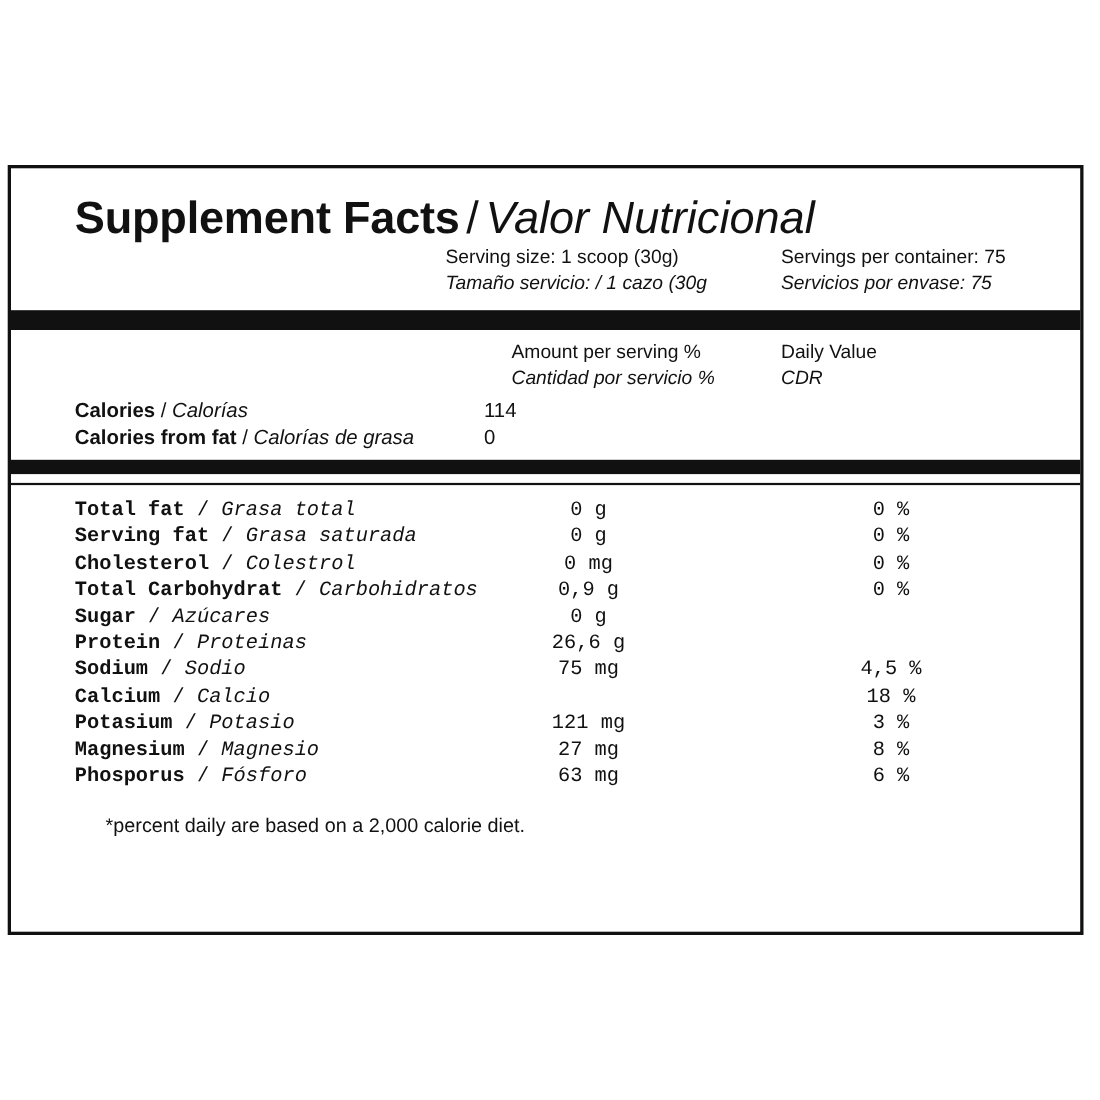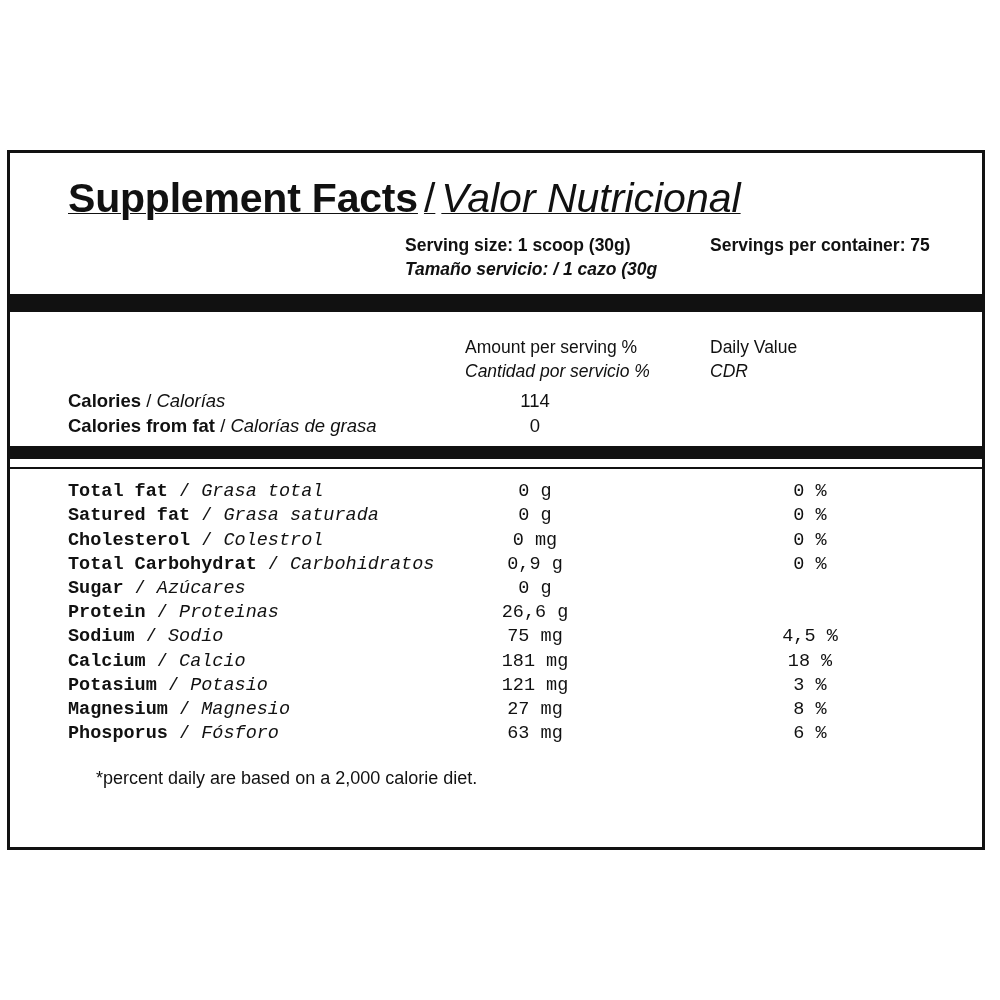--- a/index.html
+++ b/index.html
@@ -28,44 +28,42 @@
     padding: 0 0 0 0;
     position: relative;
     height: 100%;
     box-sizing: border-box;
   }
 
   
   .title-row {
     padding: 22px 0 0 58px;
     white-space: nowrap;
-    text-decoration: underline;
   }
   .title-en {
     font-size: 41px;
     font-weight: bold;
     letter-spacing: -0.2px;
   }
   .title-sep {
     font-size: 41px;
     font-weight: normal;
     padding: 0 6px;
   }
   .title-es {
     font-size: 41px;
     font-style: italic;
     font-weight: normal;
   }
 
   
   .serving-block {
-    margin-top: 12px;
+    margin-top: 0;
     padding-left: 395px;
     font-size: 17.5px;
-    font-weight: bold;
   }
   .serving-line {
     display: flex;
     line-height: 1.35;
   }
   .serving-left {
     width: 305px;
   }
   .serving-right {
     width: 270px;
@@ -86,21 +84,21 @@
   .rule-thin {
     height: 2px;
     background: #111111;
     margin-top: 8px;
   }
 
   
   .colhead {
     position: relative;
     height: 54px;
-    margin-top: 24px;
+    margin-top: 8px;
   }
   .colhead .amount {
     position: absolute;
     left: 455px;
     top: 0;
     font-size: 17.5px;
     line-height: 1.35;
     text-align: left;
   }
   .colhead .dv {
@@ -122,21 +120,20 @@
     position: absolute;
     left: 58px;
     top: 0;
     white-space: nowrap;
   }
   .cal-line .lbl b { font-weight: bold; margin-top: 10px; }
   .cal-line .val {
     position: absolute;
     left: 430px;
     width: 190px;
-    text-align: center;
     top: 0;
   }
 
   
   .nutrients {
     margin-top: 12px;
   }
   .nrow {
     position: relative;
     height: 24.2px;
@@ -185,20 +182,21 @@
       <span class="title-en">Supplement Facts</span><span class="title-sep">/</span><span class="title-es">Valor Nutricional</span>
     </div>
 
     <div class="serving-block">
       <div class="serving-line">
         <span class="serving-left">Serving size: 1 scoop  (30g)</span>
         <span class="serving-right">Servings per container: 75</span>
       </div>
       <div class="serving-line">
         <span class="serving-left it">Tamaño servicio: / 1 cazo (30g</span>
+        <span class="serving-right it">Servicios por envase: 75</span>
       </div>
     </div>
 
     <div class="bar-thick"></div>
 
     <div class="colhead">
       <div class="amount">
         <div>Amount per serving %</div>
         <div class="it">Cantidad por servicio %</div>
       </div>
@@ -222,21 +220,21 @@
 
     <div class="nutrients">
 
       <div class="nrow">
         <span class="nm"><b>Total fat</b> / <i>Grasa total</i></span>
         <span class="amt">0 g</span>
         <span class="pct">0 %</span>
       </div>
 
       <div class="nrow">
-        <span class="nm"><b>Satured fat</b> / <i>Grasa saturada</i></span>
+        <span class="nm"><b>Serving fat</b> / <i>Grasa saturada</i></span>
         <span class="amt">0 g</span>
         <span class="pct">0 %</span>
       </div>
 
       <div class="nrow">
         <span class="nm"><b>Cholesterol</b> / <i>Colestrol</i></span>
         <span class="amt">0 mg</span>
         <span class="pct">0 %</span>
       </div>
 
@@ -258,21 +256,20 @@
       </div>
 
       <div class="nrow">
         <span class="nm"><b>Sodium</b> / <i>Sodio</i></span>
         <span class="amt">75 mg</span>
         <span class="pct">4,5 %</span>
       </div>
 
       <div class="nrow">
         <span class="nm"><b>Calcium</b> / <i>Calcio</i></span>
-        <span class="amt">181 mg</span>
         <span class="pct">18 %</span>
       </div>
 
       <div class="nrow">
         <span class="nm"><b>Potasium</b> / <i>Potasio</i></span>
         <span class="amt">121 mg</span>
         <span class="pct">3 %</span>
       </div>
 
       <div class="nrow">

